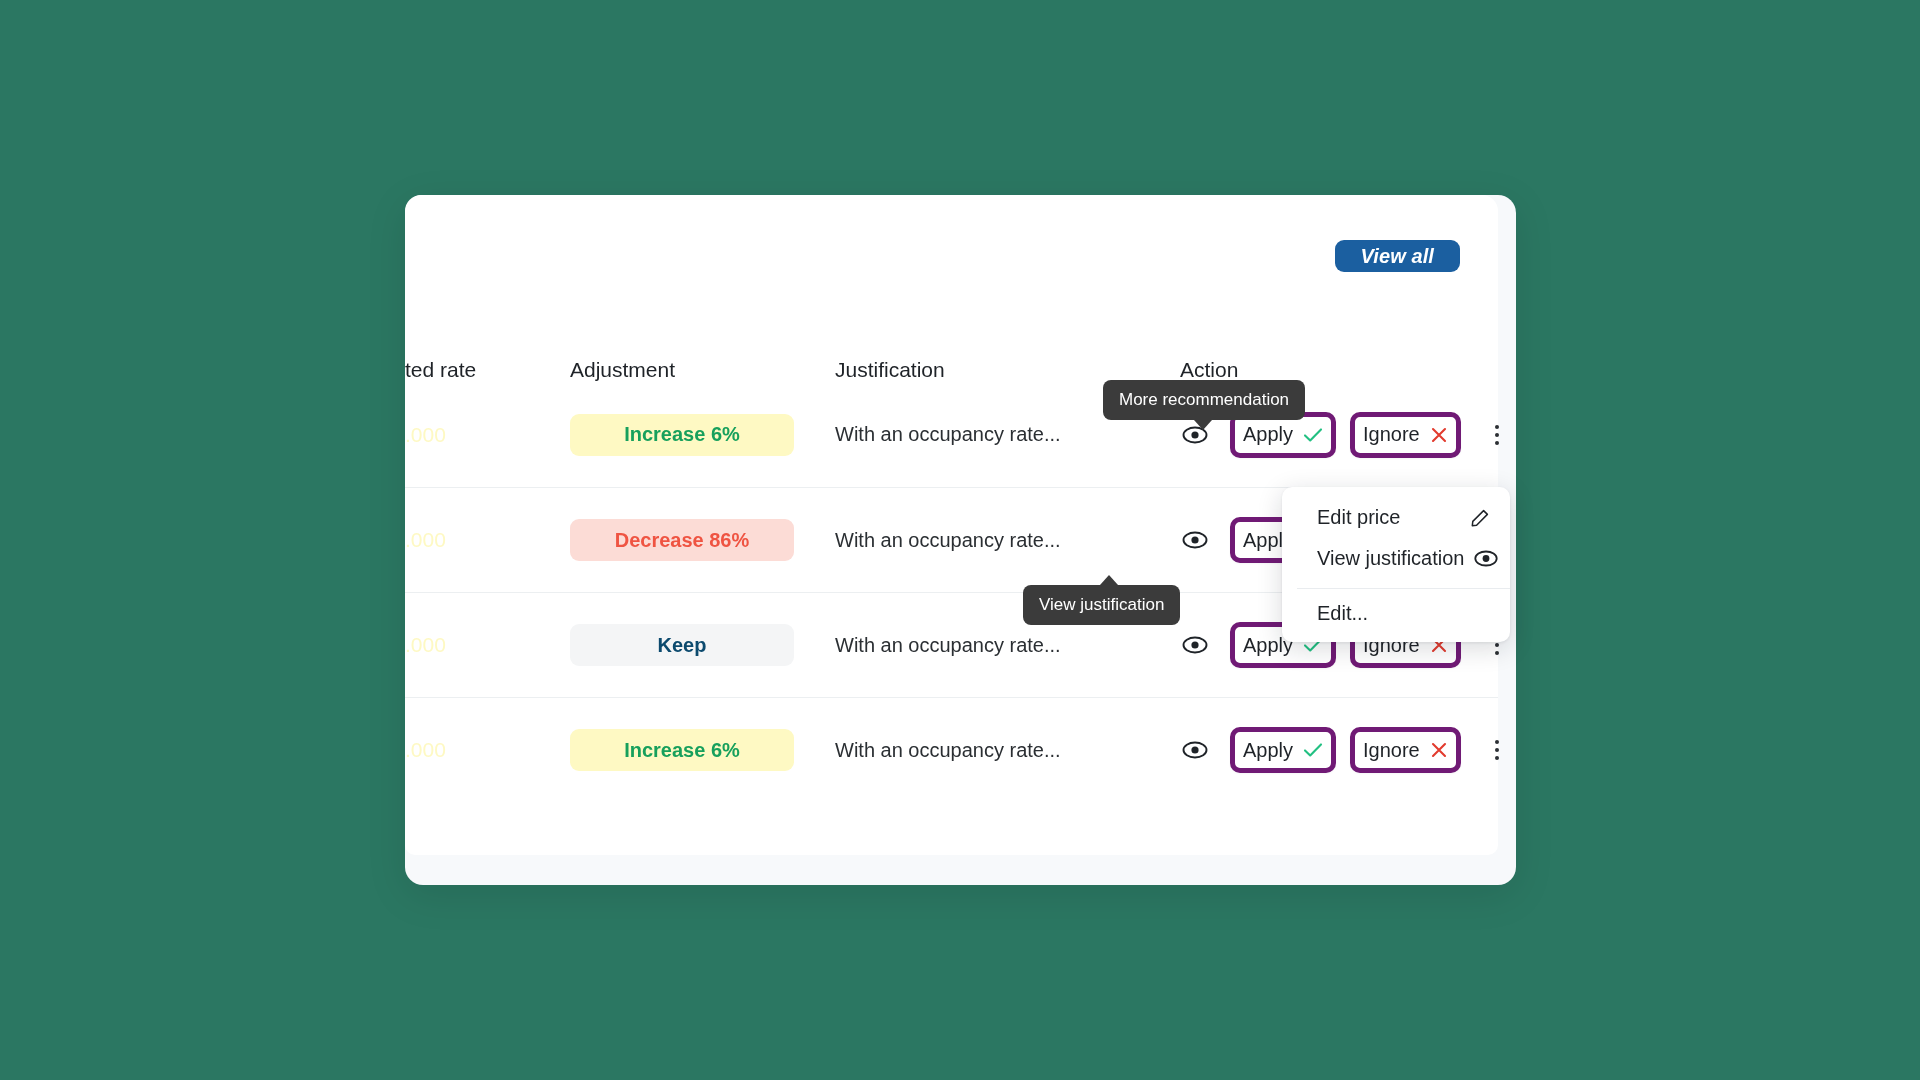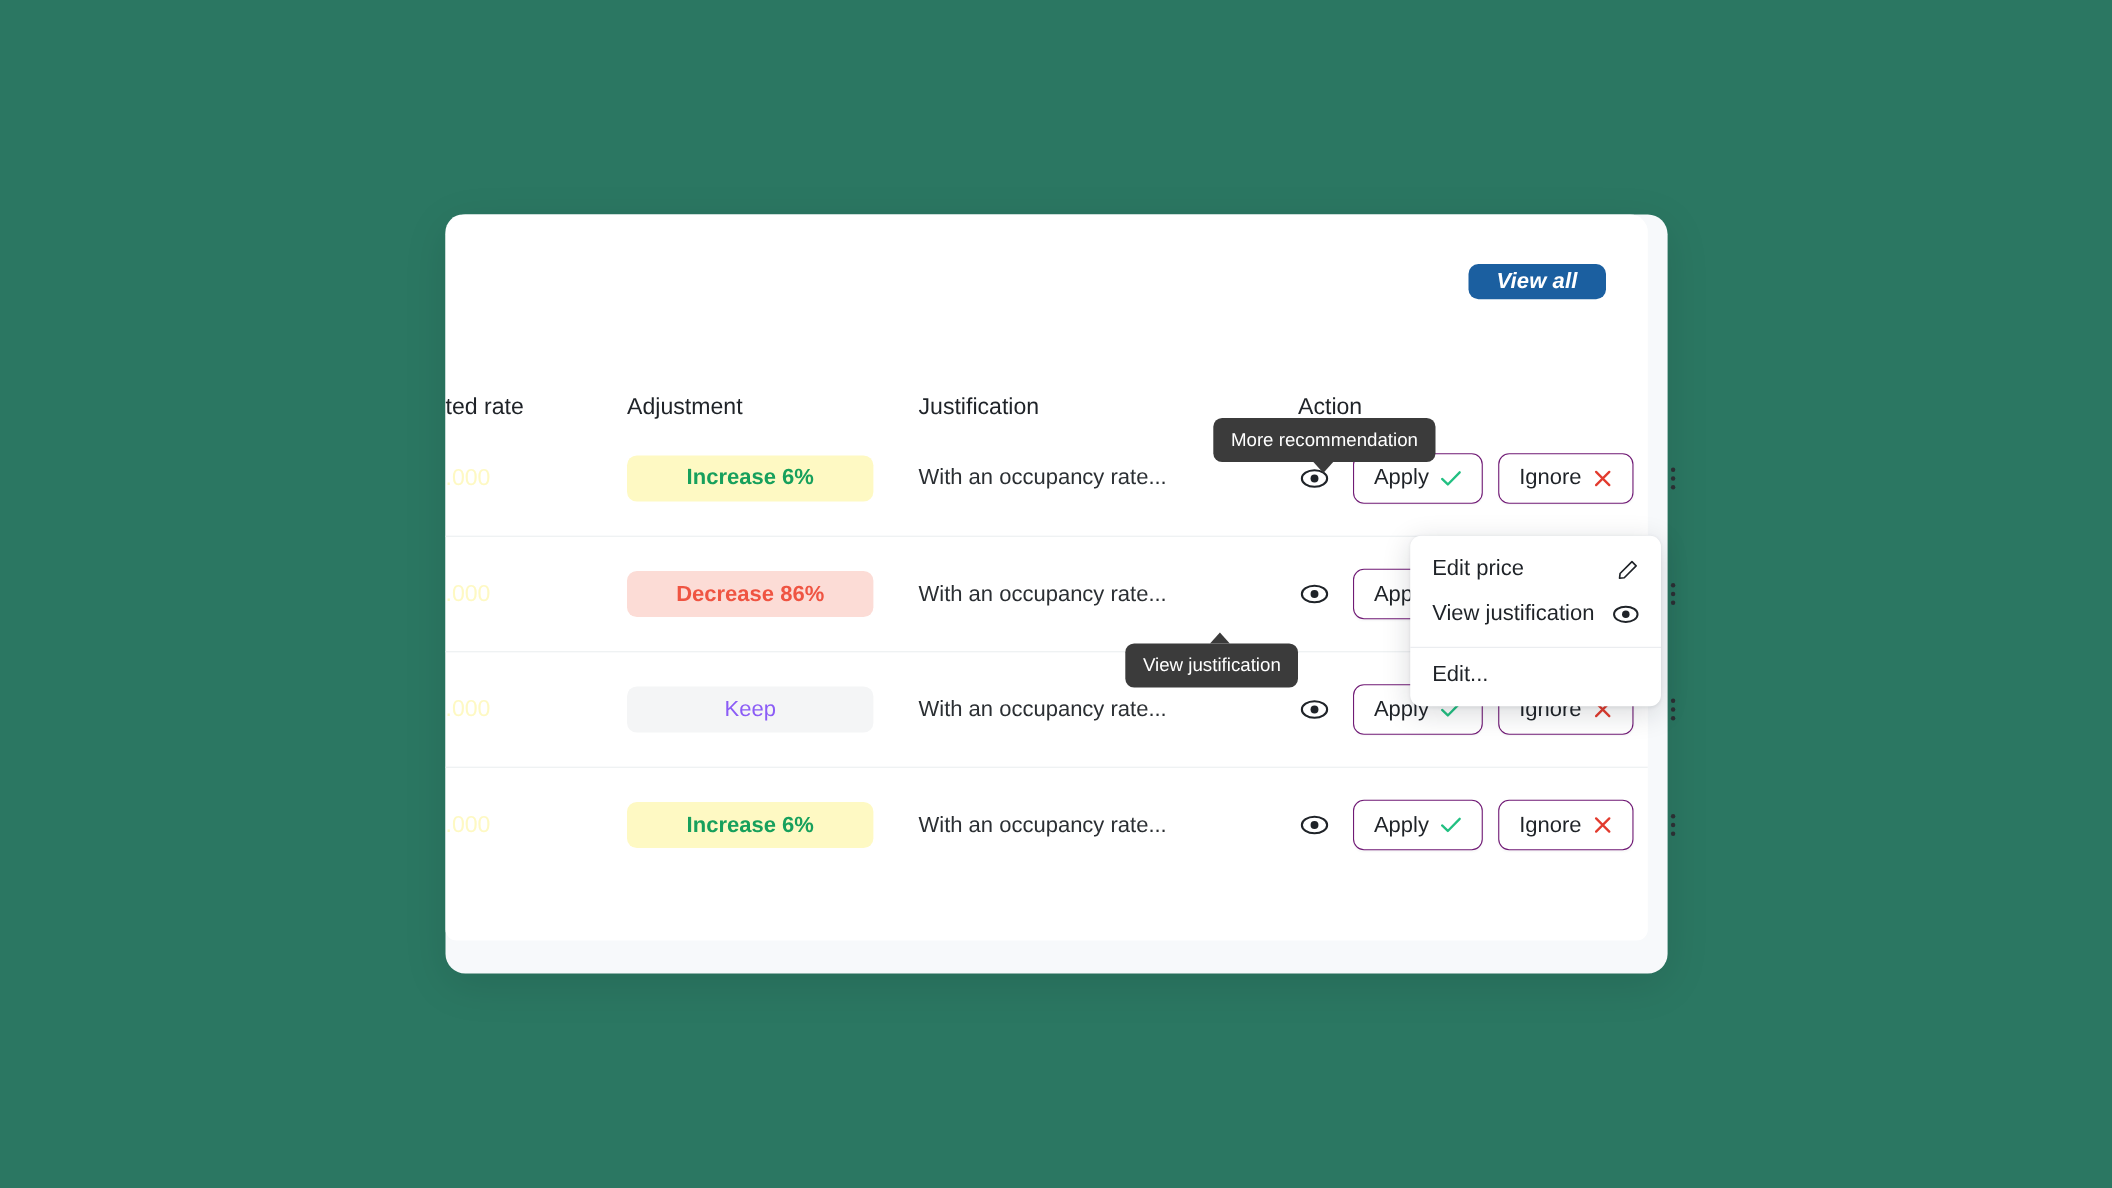--- a/index.html
+++ b/index.html
@@ -96,21 +96,21 @@
   .badge {
     display: inline-flex;
     align-items: center; justify-content: center;
     width: 224px; height: 42px;
     border-radius: 9px;
     font-size: 20px;
     font-weight: 700;
   }
   .badge.increase { background: #fef9c3; color: #17a05c; }
   .badge.decrease { background: #fcdcd6; color: #ef5442; }
-  .badge.keep     { background: #f4f5f6; color: #8b5cf6; font-weight: 400; }
+  .badge.keep     { background: #f4f5f6; color: #0c4a6e; font-weight: 700; }
 
   .td-just {
     font-size: 20px;
     color: #2b2f33;
     white-space: nowrap;
   }
 
   
   .actions {
     display: flex;
@@ -122,23 +122,23 @@
     display: flex; align-items: center; justify-content: center;
     cursor: pointer;
     background: none; border: none;
     margin-right: 6px;
   }
   .pill {
     display: inline-flex;
     align-items: center;
     gap: 10px;
     height: 46px;
-    padding: 0 18px;
+    padding: 0 8px;
     background: #ffffff;
-    border: 1px solid #701a75;
+    border: 5px solid #701a75;
     border-radius: 10px;
     font-size: 20px;
     color: #1f2328;
     cursor: pointer;
     box-shadow: 0 1px 2px rgba(16,24,40,0.04);
     white-space: nowrap;
     font-family: "Liberation Sans", sans-serif;
   }
   .pill .glyph { display: inline-flex; }
   .kebab {
@@ -185,21 +185,21 @@
   }
 
   
   #dropdown-menu {
     position: absolute;
     left: 1282px; top: 487px;
     width: 228px;
     background: #ffffff;
     border-radius: 10px;
     box-shadow: 0 6px 26px rgba(16,24,40,0.16), 0 1px 3px rgba(16,24,40,0.08);
-    padding: 10px 0 8px 0;
+    padding: 10px 0 8px 15px;
     z-index: 50;
   }
   .menu-item {
     display: flex;
     align-items: center;
     justify-content: space-between;
     gap: 10px;
     padding: 9px 20px;
     font-size: 20px;
     color: #1f2328;

